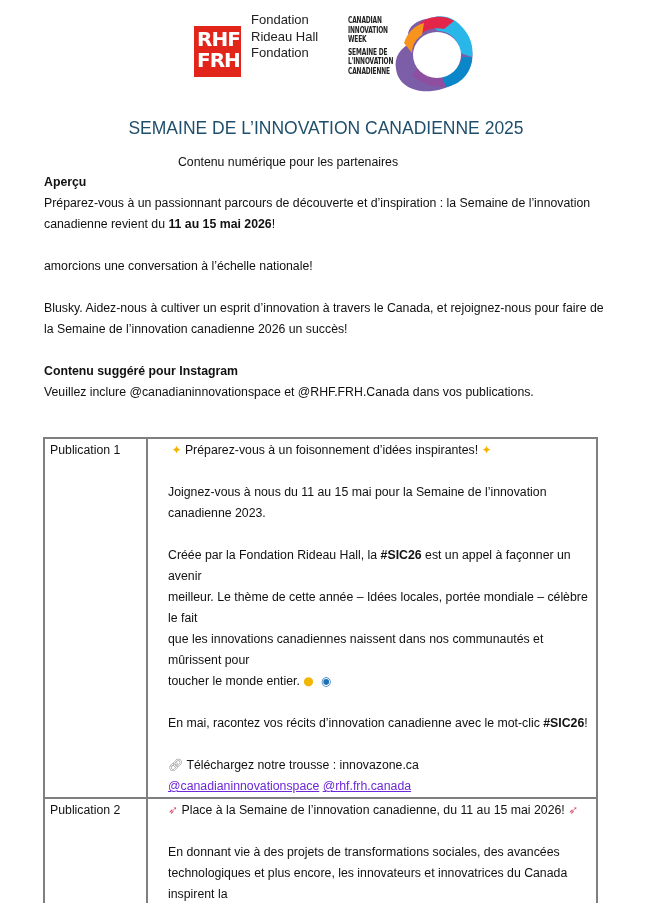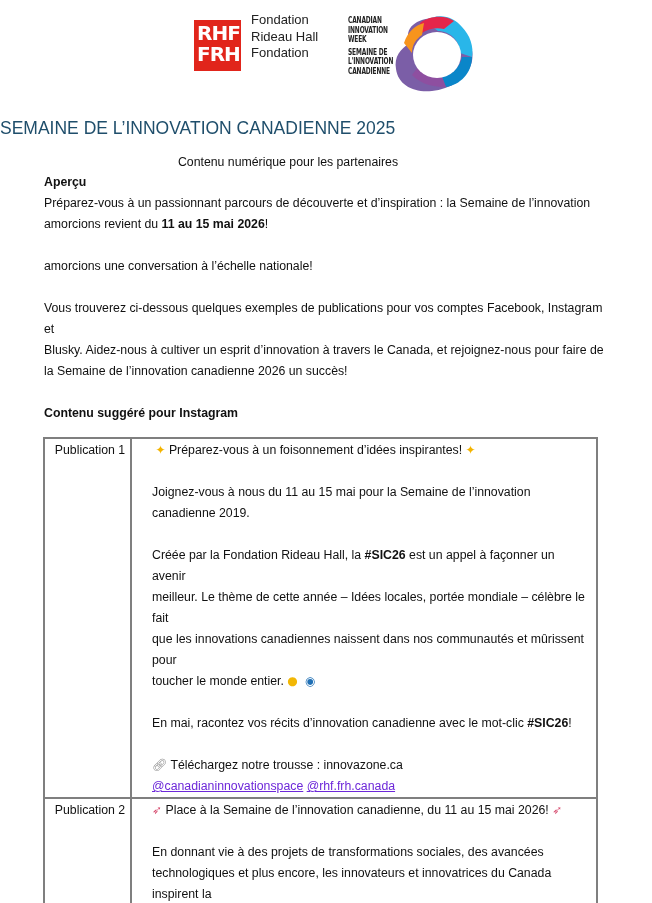--- a/index.html
+++ b/index.html
@@ -1,45 +1,45 @@
 <!DOCTYPE html>
 <html><head>
 <meta charset="utf-8">
 <style>
   html, body { margin: 0; padding: 0; background: #ffffff; }
   body { width: 652px; height: 903px; position: relative; overflow: hidden;
          font-family: "Liberation Sans", "DejaVu Sans", sans-serif; color: #111; }
   .page { position: absolute; left: 0; top: 0; width: 652px; height: 903px; }
 
   
-  .logo-rhf { position: absolute; left: 194px; top: 20px; width: 47px; height: 51px;
+  .logo-rhf { position: absolute; left: 194px; top: 26px; width: 47px; height: 51px;
               background: #e1251b; }
   .logo-rhf .inner { position: absolute; left: 3px; top: 3px; right: 3px; bottom: 3px;
                      color: #fff; font-family: "DejaVu Sans", sans-serif; font-weight: bold;
                      font-size: 20px; line-height: 21px; letter-spacing: -1px; text-align: center; }
   .rhf-name { position: absolute; left: 251px; top: 12px; font-size: 13px; line-height: 16.5px;
               color: #222; font-family: "Liberation Sans", sans-serif; }
   .ciw-text { position: absolute; left: 348px; top: 16px; font-family: "DejaVu Sans", sans-serif;
               font-weight: bold; font-size: 8.2px; line-height: 9.6px; color: #222;
               transform: scaleX(0.72); transform-origin: left top; letter-spacing: -0.2px; }
   .ciw-ring { position: absolute; left: 390px; top: 13px; width: 86px; height: 82px; }
 
-  .doc-title { position: absolute; left: 0; width: 652px; top: 118px; text-align: left;
+  .doc-title { position: absolute; left: 0; width: 652px; top: 118px; text-align: center;
                font-size: 17.5px; color: #1f4e6b; font-family: "Liberation Sans", sans-serif;
                letter-spacing: 0; }
   .subtitle { position: absolute; left: 0; width: 576px; top: 155px; text-align: center;
               font-size: 12.3px; color: #111; }
   .text { position: absolute; left: 44px; width: 570px; font-size: 12.3px; line-height: 21px; color: #111; }
   .bold { font-weight: bold; }
   .heading { font-weight: bold; }
 
   table.posts { position: absolute; left: 43px; top: 437px; width: 555px; border-collapse: collapse; }
   table.posts td { border: 2px solid #7f7f7f; vertical-align: top; font-size: 12.3px;
                    line-height: 21px; color: #111; }
-  td.label-cell { width: 80px; padding: 1px 0 0 5px; text-align: center; }
+  td.label-cell { width: 80px; padding: 1px 16px 0 5px; }
   td.content-cell { padding: 1px 8px 0 20px; }
   .row1 td { height: 270px; }
   .row2 td { height: 110px; }
   .para { margin: 0; }
   .gap { height: 21px; }
   .link { color: #6d28d9; text-decoration: underline; }
   .emoji { font-family: "DejaVu Sans", sans-serif; font-size: 12px; }
   .sparkle { color: #f4b400; }
   .bulb { color: #f2b705; }
   .globe { color: #1f6fb5; }
@@ -83,47 +83,47 @@
     <ellipse cx="47" cy="42" rx="24" ry="23" fill="#ffffff"></ellipse>
   </svg>
 
   <div class="doc-title">SEMAINE DE L’INNOVATION CANADIENNE 2025</div>
   <div class="subtitle">Contenu numérique pour les partenaires</div>
 
   <div class="text" style="top:172px">
     <div class="heading">Aperçu</div>
     <div>
       <div>Préparez-vous à un passionnant parcours de découverte et d’inspiration : la Semaine de l’innovation</div>
-      <div><span>amorcions revient du </span><span class="bold">11 au 15 mai 2026</span><span>!</span></div>
+      <div><span>canadienne revient du </span><span class="bold">11 au 15 mai 2026</span><span>!</span></div>
     </div>
     <div class="gap"></div>
     <div>
       <div>amorcions une conversation à l’échelle nationale!</div>
     </div>
     <div class="gap"></div>
     <div>
-      <div>Vous trouverez ci-dessous quelques exemples de publications pour vos comptes Facebook, Instagram et</div>
       <div>Blusky. Aidez-nous à cultiver un esprit d’innovation à travers le Canada, et rejoignez-nous pour faire de</div>
       <div>la Semaine de l’innovation canadienne 2026 un succès!</div>
     </div>
     <div class="gap"></div>
     <div class="heading">Contenu suggéré pour Instagram</div>
+    <div>Veuillez inclure @canadianinnovationspace et @RHF.FRH.Canada dans vos publications.</div>
   </div>
 
   <table class="posts">
     <tbody>
         <tr class="row1">
       <td class="label-cell">
         <span>Publication 1</span>
       </td>
       <td class="content-cell">
         <div class="para">&nbsp;<span class="emoji sparkle">✦</span> <span>Préparez-vous à un foisonnement d’idées inspirantes!</span> <span class="emoji sparkle">✦</span></div>
         <div class="gap"></div>
         <div>Joignez-vous à nous du 11 au 15 mai pour la Semaine de l’innovation</div>
-        <div>canadienne 2019.</div>
+        <div>canadienne 2023.</div>
         <div class="gap"></div>
         <div><span>Créée par la Fondation Rideau Hall, la </span><span class="bold">#SIC26</span><span> est un appel à façonner un avenir</span></div>
         <div>meilleur. Le thème de cette année – Idées locales, portée mondiale – célèbre le fait</div>
         <div>que les innovations canadiennes naissent dans nos communautés et mûrissent pour</div>
         <div><span>toucher le monde entier.</span> <span class="emoji bulb">●</span> &nbsp;<span class="emoji globe">◉</span></div>
         <div class="gap"></div>
         <div><span>En mai, racontez vos récits d’innovation canadienne avec le mot-clic </span><span class="bold">#SIC26</span><span>!</span></div>
         <div class="gap"></div>
         <div><span class="emoji chain">🔗︎</span> <span>Téléchargez notre trousse : innovazone.ca</span></div>
         <div><a class="link">@canadianinnovationspace</a> <a class="link">@rhf.frh.canada</a></div>

